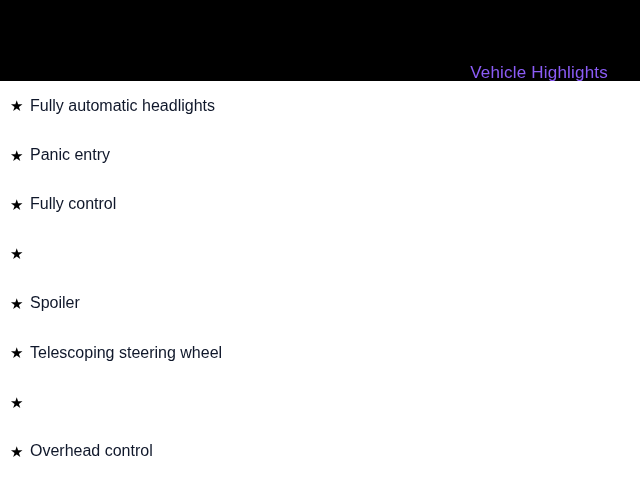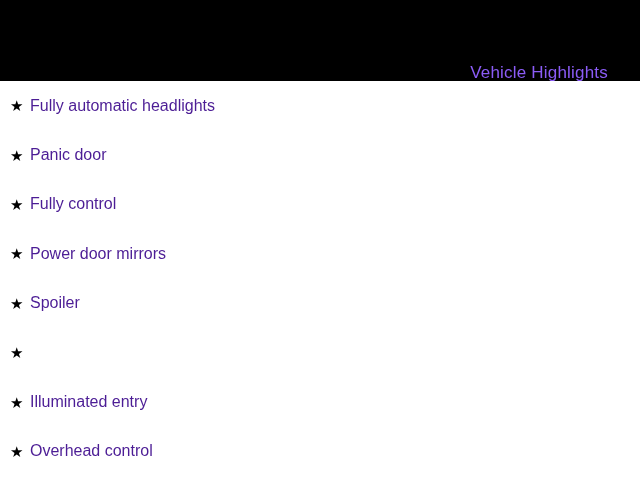--- a/index.html
+++ b/index.html
@@ -56,21 +56,21 @@
   }
   .bullet-star {
     width: 20px;
     color: #000000;
     font-size: 15px;
     line-height: 1;
     text-align: left;
     flex: 0 0 20px;
   }
   .item-label {
-    color: #4c1d95;
+    color: #0f172a;
     font-size: 16px;
     line-height: 1;
     white-space: nowrap;
   }
 </style>
 </head>
 <body>
 
 <div class="page">
 
@@ -78,40 +78,39 @@
     <div class="header-title">Vehicle Highlights</div>
   </div>
 
   <ul class="highlights-list">
     <li class="highlight-item">
       <span class="bullet-star">★</span>
       <span class="item-label">Fully automatic headlights</span>
     </li>
     <li class="highlight-item">
       <span class="bullet-star">★</span>
-      <span class="item-label">Panic door</span>
+      <span class="item-label">Panic entry</span>
     </li>
     <li class="highlight-item">
       <span class="bullet-star">★</span>
       <span class="item-label">Fully control</span>
     </li>
     <li class="highlight-item">
       <span class="bullet-star">★</span>
-      <span class="item-label">Power door mirrors</span>
     </li>
     <li class="highlight-item">
       <span class="bullet-star">★</span>
       <span class="item-label">Spoiler</span>
     </li>
     <li class="highlight-item">
       <span class="bullet-star">★</span>
+      <span class="item-label">Telescoping steering wheel</span>
     </li>
     <li class="highlight-item">
       <span class="bullet-star">★</span>
-      <span class="item-label">Illuminated entry</span>
     </li>
     <li class="highlight-item">
       <span class="bullet-star">★</span>
       <span class="item-label">Overhead control</span>
     </li>
   </ul>
 
 </div>
 
 </body></html>

